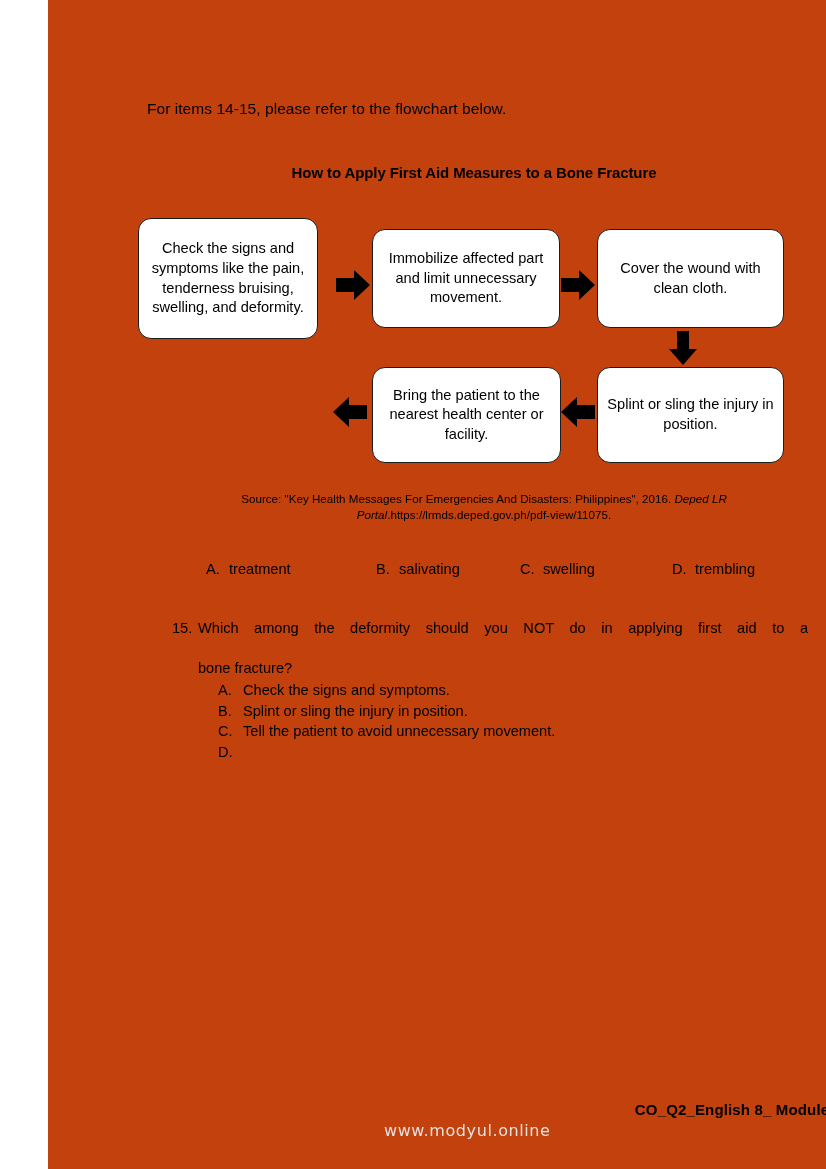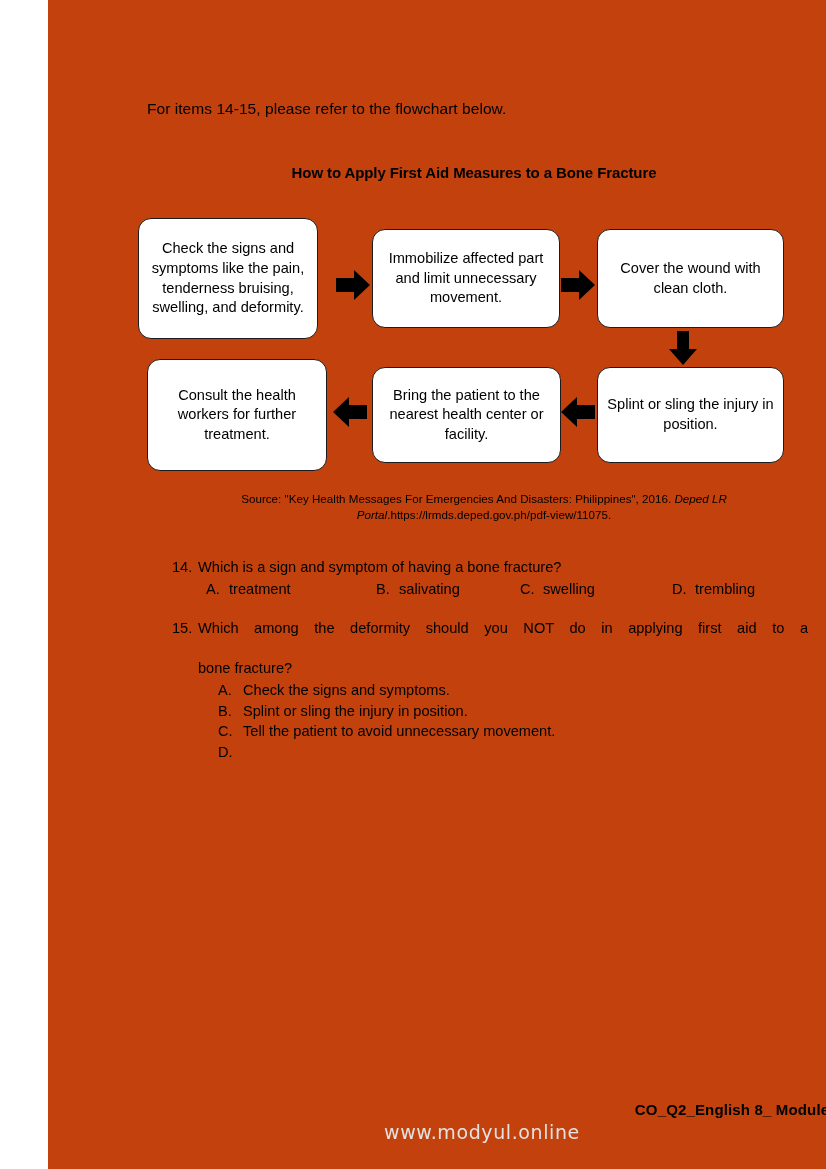--- a/index.html
+++ b/index.html
@@ -185,21 +185,21 @@
     top: 1083px;
     width: 826px;
     text-align: center;
     font-size: 14px;
     font-family: "Liberation Serif", serif;
   }
   .watermark {
     position: absolute;
     left: 336px;
     top: 1121px;
-    font-size: 19px;
+    font-size: 16px;
     color: #e2e2e2;
     letter-spacing: 0.6px;
     font-family: "DejaVu Sans", sans-serif;
   }
   .footer-module {
     position: absolute;
     right: 32px;
     top: 1101px;
     font-size: 15px;
     font-weight: bold;
@@ -232,23 +232,20 @@
     </div>
 
     <div class="fc-box" id="box-splint">
       <span class="fc-text">Splint or sling the injury in position.</span>
     </div>
 
     <div class="fc-box" id="box-bring">
       <span class="fc-text">Bring the patient to the nearest health center or facility.</span>
     </div>
 
-    <div class="fc-box" id="box-consult">
-      <span class="fc-text">Consult the health workers for further treatment.</span>
-    </div>
 
     <div class="fc-arrow" id="arrow-1">
       <svg width="34" height="34" viewBox="0 0 34 34">
         <polygon points="0,10 18,10 18,2 34,17 18,32 18,24 0,24" fill="#000000"></polygon>
       </svg>
     </div>
 
     <div class="fc-arrow" id="arrow-2">
       <svg width="34" height="34" viewBox="0 0 34 34">
         <polygon points="0,10 18,10 18,2 34,17 18,32 18,24 0,24" fill="#000000"></polygon>
@@ -272,24 +269,20 @@
         <polygon points="34,10 16,10 16,2 0,17 16,32 16,24 34,24" fill="#000000"></polygon>
       </svg>
     </div>
   </div>
 
   <div class="source-caption">
     <span>Source: "Key Health Messages For Emergencies And Disasters: Philippines", 2016. </span><span class="ital">Deped LR Portal</span><span>.https://lrmds.deped.gov.ph/pdf-view/11075.</span>
   </div>
 
   <div class="question-block" id="q14">
-    <div class="q-stem">
-      <span class="q-num">14.</span>
-      <span class="q-stem-text">Which is a sign and symptom of having a bone fracture?</span>
-    </div>
     <div class="opt-row">
       <span class="opt-inline" id="q14-opt-a">
         <span class="opt-letter">A.</span><span>treatment</span>
       </span>
       <span class="opt-inline" id="q14-opt-b">
         <span class="opt-letter">B.</span><span>salivating</span>
       </span>
       <span class="opt-inline" id="q14-opt-c">
         <span class="opt-letter">C.</span><span>swelling</span>
       </span>

